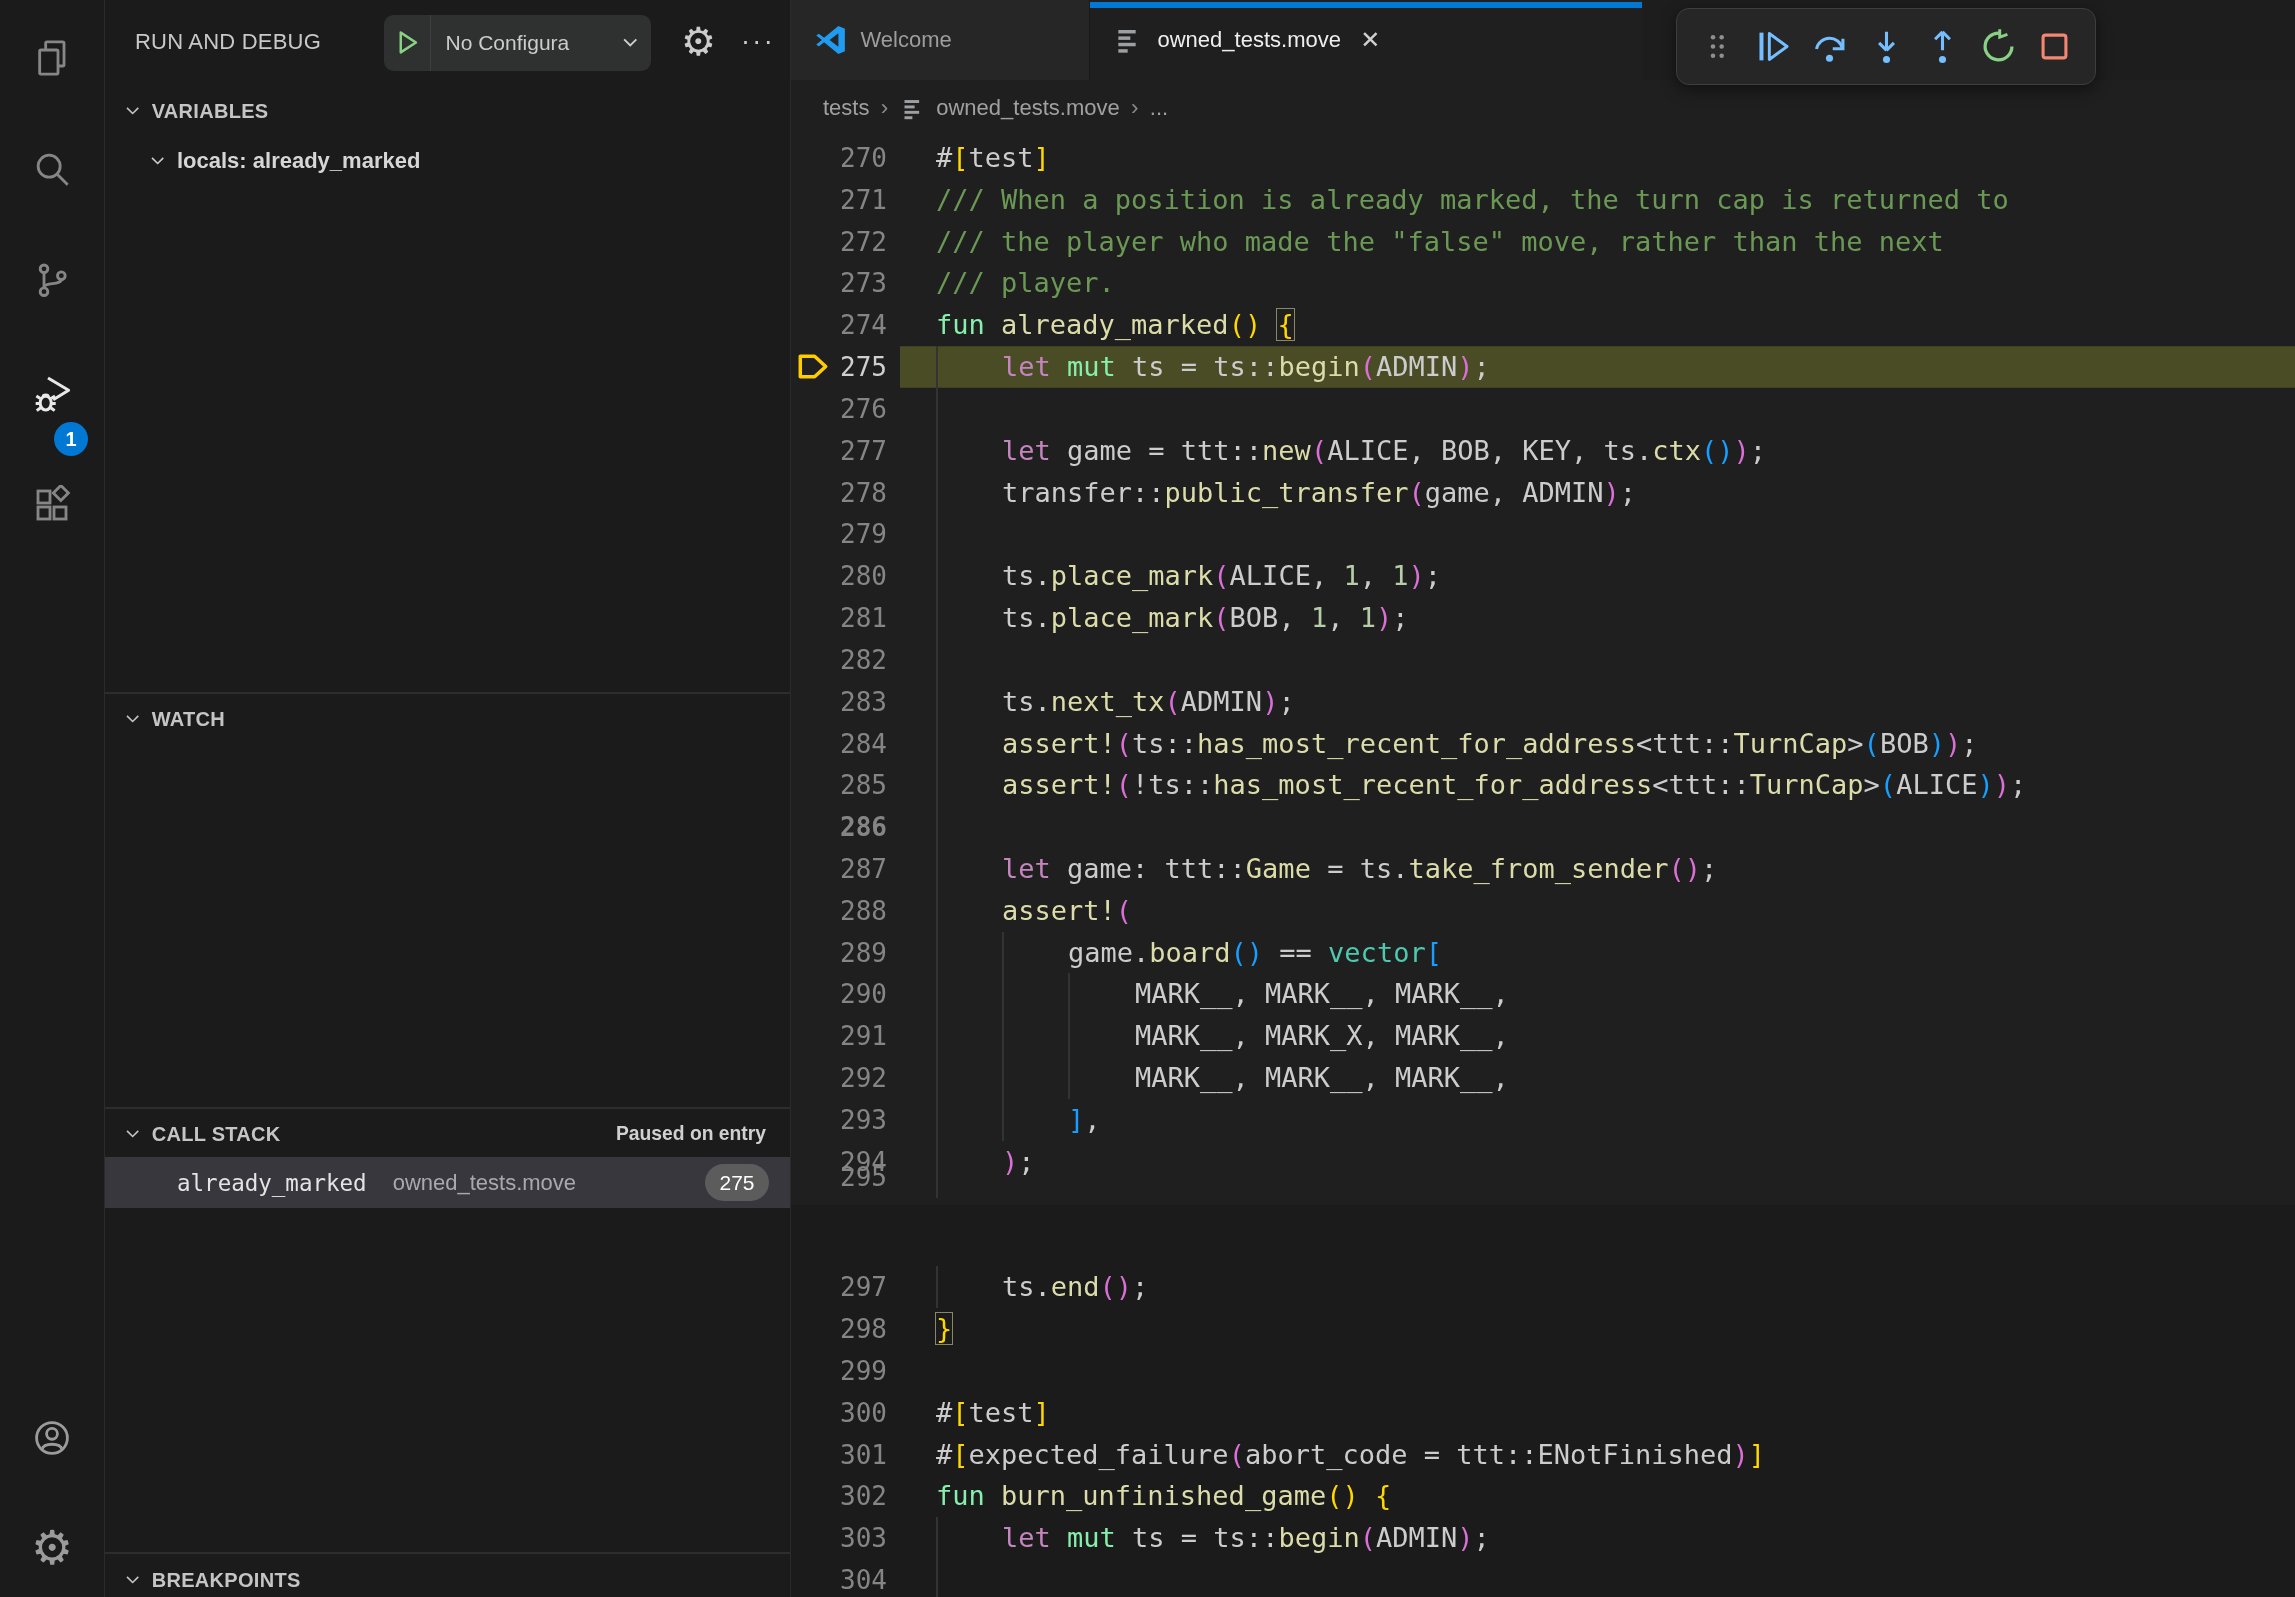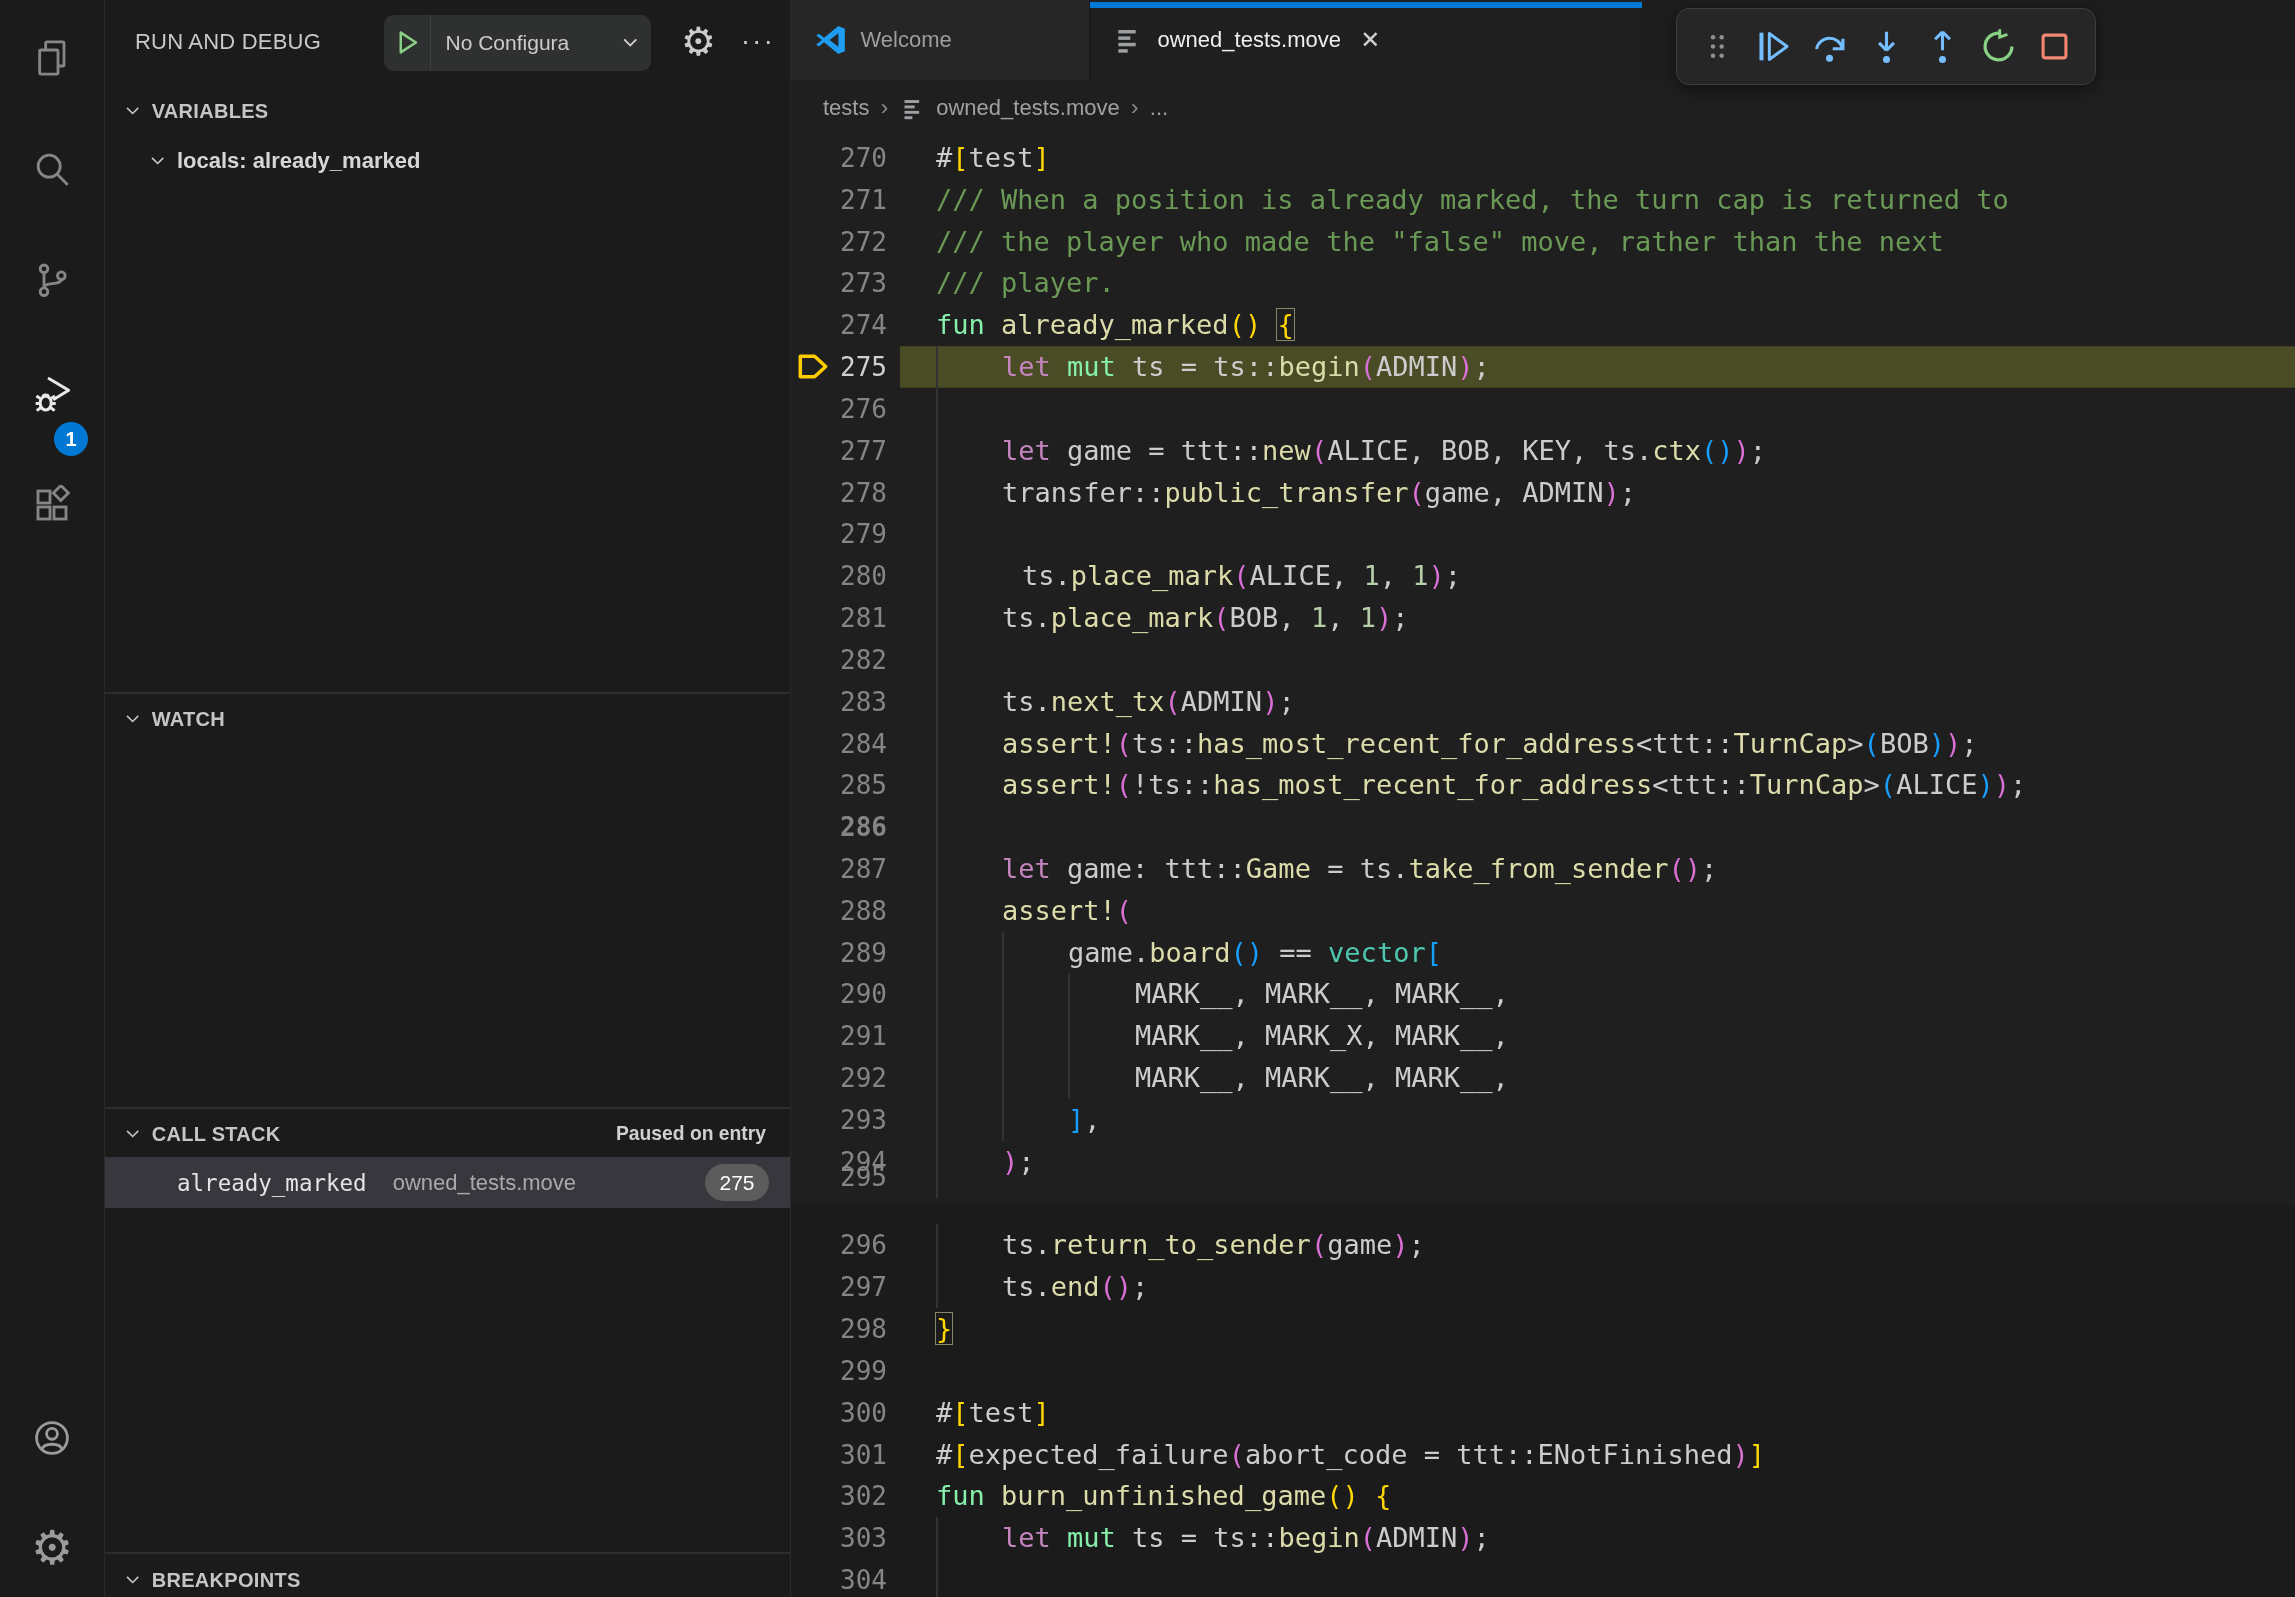--- a/index.html
+++ b/index.html
@@ -352,21 +352,21 @@
         <span class="g-txt" style="left: 211px;"><span class="tk-fg">transfer::</span><span class="tk-fn">public_transfer</span><span class="tk-b2">(</span><span class="tk-fg">game, ADMIN</span><span class="tk-b2">)</span><span class="tk-fg">;</span></span>
       </div>
       <div class="cl" style="top: 376px;">
         <span class="guide" style="left: 145px;"></span>
         <span class="g-num">279</span>
         <span class="g-txt" style="left: 211px;"></span>
       </div>
       <div class="cl" style="top: 418px;">
         <span class="guide" style="left: 145px;"></span>
         <span class="g-num">280</span>
-        <span class="g-txt" style="left: 211px; margin-left: 20px;"><span class="tk-fg">ts.</span><span class="tk-fn">place_mark</span><span class="tk-b2">(</span><span class="tk-fg">ALICE, </span><span class="tk-n">1</span><span class="tk-fg">, </span><span class="tk-n">1</span><span class="tk-b2">)</span><span class="tk-fg">;</span></span>
+        <span class="g-txt" style="left: 211px;"><span class="tk-fg">ts.</span><span class="tk-fn">place_mark</span><span class="tk-b2">(</span><span class="tk-fg">ALICE, </span><span class="tk-n">1</span><span class="tk-fg">, </span><span class="tk-n">1</span><span class="tk-b2">)</span><span class="tk-fg">;</span></span>
       </div>
       <div class="cl" style="top: 460px;">
         <span class="guide" style="left: 145px;"></span>
         <span class="g-num">281</span>
         <span class="g-txt" style="left: 211px;"><span class="tk-fg">ts.</span><span class="tk-fn">place_mark</span><span class="tk-b2">(</span><span class="tk-fg">BOB, </span><span class="tk-n">1</span><span class="tk-fg">, </span><span class="tk-n">1</span><span class="tk-b2">)</span><span class="tk-fg">;</span></span>
       </div>
       <div class="cl" style="top: 502px;">
         <span class="guide" style="left: 145px;"></span>
         <span class="g-num">282</span>
         <span class="g-txt" style="left: 211px;"></span>
@@ -437,25 +437,20 @@
       <div class="cl" style="top: 1004px;">
         <span class="guide" style="left: 145px;"></span>
         <span class="g-num">294</span>
         <span class="g-txt" style="left: 211px;"><span class="tk-b2">)</span><span class="tk-fg">;</span></span>
       </div>
       <div class="cl" style="top: 1019px;">
         <span class="guide" style="left: 145px;"></span>
         <span class="g-num">295</span>
         <span class="g-txt" style="left: 211px;"></span>
       </div>
-      <div class="cl" style="top: 1087px;">
-        <span class="guide" style="left: 145px;"></span>
-        <span class="g-num">296</span>
-        <span class="g-txt" style="left: 211px;"><span class="tk-fg">ts.</span><span class="tk-fn">return_to_sender</span><span class="tk-b2">(</span><span class="tk-fg">game</span><span class="tk-b2">)</span><span class="tk-fg">;</span></span>
-      </div>
       <div class="cl" style="top: 1129px;">
         <span class="guide" style="left: 145px;"></span>
         <span class="g-num">297</span>
         <span class="g-txt" style="left: 211px;"><span class="tk-fg">ts.</span><span class="tk-fn">end</span><span class="tk-b2">()</span><span class="tk-fg">;</span></span>
       </div>
       <div class="cl" style="top: 1171px;">
         <span class="g-num">298</span>
         <span class="g-txt" style="left: 145px;"><span class="tk-b1 boxed">}</span></span>
       </div>
       <div class="cl" style="top: 1213px;">

